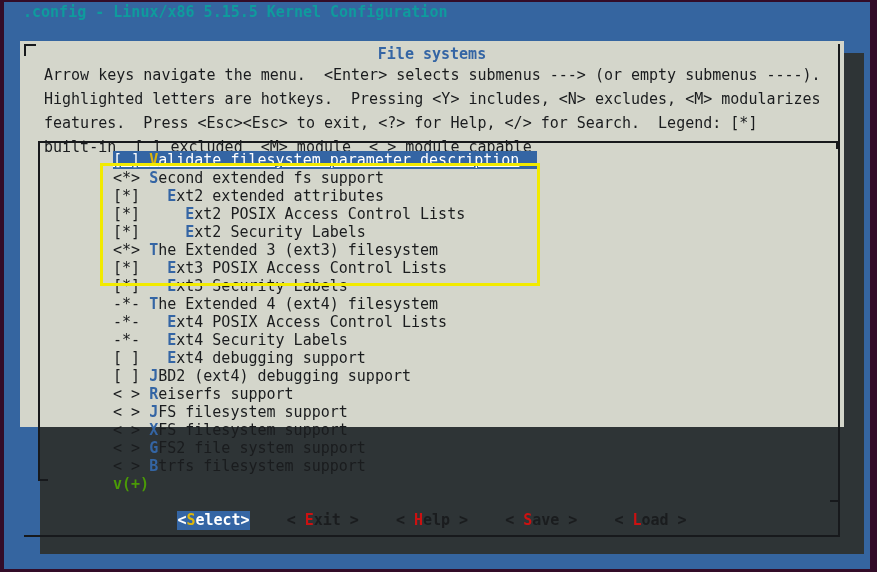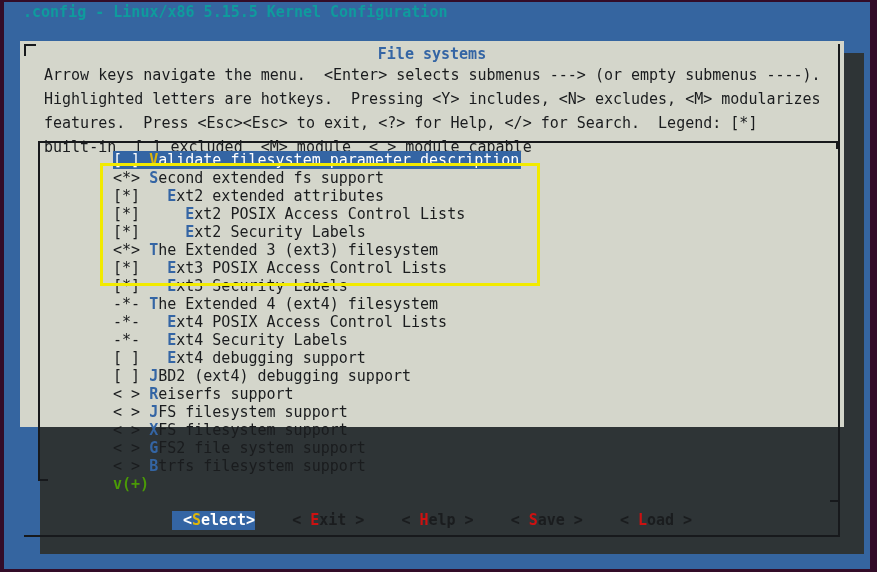--- a/index.html
+++ b/index.html
@@ -15,28 +15,28 @@
   .dialog-shadow{position:absolute;left:36px;top:51px;width:824px;height:501px;background:var(--shadow,#2e3436);}
   .dialog{position:absolute;left:16px;top:31px;width:824px;height:386px;background:var(--dialog_bg,#d4d6cb);font-size:15px;color:var(--text,#1a1c1e);margin-top:8px;}
   .bline{position:absolute;background:var(--border_dark,#17191c);}
   .dlg-title{position:absolute;top:4px;left:0;right:0;text-align:center;font-weight:bold;color:var(--accent_blue,#3465a4);line-height:18px;}
   .instructions{position:absolute;left:24px;top:22px;white-space:pre;line-height:24px;}
   
   .menu-list{position:absolute;left:93px;top:110px;line-height:18px;white-space:pre;}
   .mi{height:18px;}
   .mi-in{display:inline-block;}
   .hk{color:var(--accent_blue,#3465a4);font-weight:bold;}
-  .mi.sel .mi-in{background:var(--selected_bg,#3465a4);color:var(--selected_text,#fff);padding-right:2px;}
+  .mi.sel .mi-in{background:var(--selected_bg,#3465a4);color:var(--selected_text,#fff);padding-right:18px;text-decoration:underline;}
   .mi.sel .hk{color:var(--hotkey_yellow,#ddb60c);}
   .mi.more{color:var(--green,#4a9a06);font-weight:bold;}
   
   .button-row{position:absolute;left:0;right:0;top:470px;display:flex;justify-content:center;gap:37px;white-space:pre;line-height:19px;}
   .btn{color:var(--text,#1a1c1e);font-weight:bold;}
   .bhk{color:var(--hotkey_red,#cc1111);font-weight:bold;}
-  .btn.bsel{background:var(--selected_bg,#3465a4);color:#fff;padding-left:11px;}
+  .btn.bsel{background:var(--selected_bg,#3465a4);color:#fff;}
   .btn.bsel .bhk{color:var(--hotkey_yellow,#ddb60c);}
   
   .annotation-box{position:absolute;left:96px;top:161px;width:440px;height:123px;border:3px solid var(--annotation_yellow,#f2ea00);box-sizing:border-box;z-index:6;}
 </style>
 </head>
 <body>
 
 <div id="root">
   <div class="screen">
 

